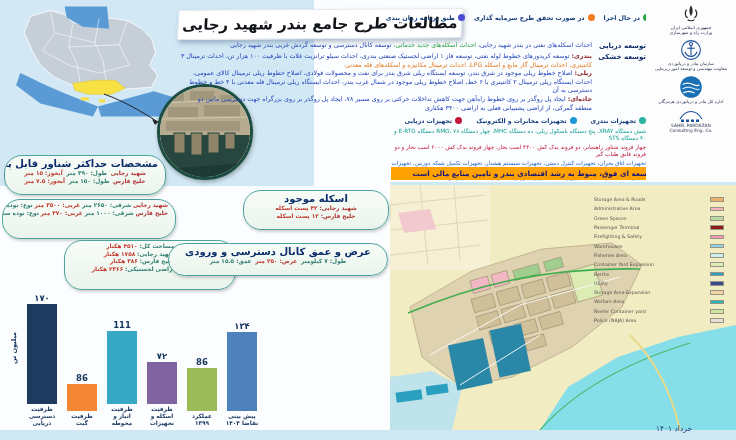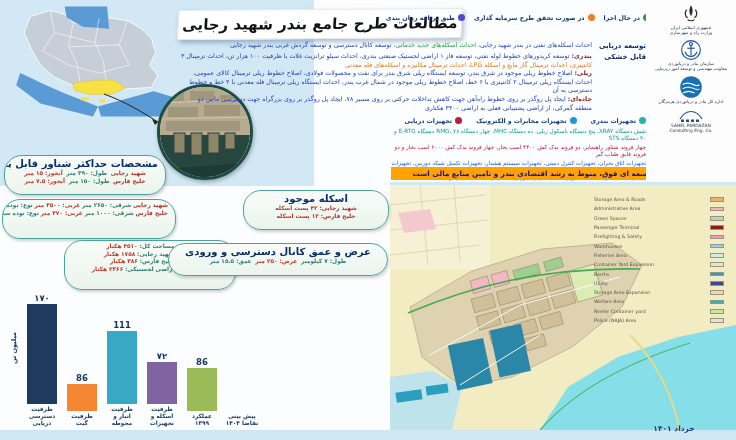--- a/index.html
+++ b/index.html
@@ -77,21 +77,21 @@
   .bar { width:30px; }
   .bar-label { margin-top:2px; font-size:5.8px; line-height:7px; font-weight:bold; color:#16355e;
     direction:rtl; text-align:center; width:34px; }
 
   
   .logos { left:646px; top:0; width:90px; height:182px; background:#fdfdfe; display:flex; flex-direction:column; align-items:center; padding-top:3px; gap:3px; }
   .logo-block { display:flex; flex-direction:column; align-items:center; }
   .logo-cap { font-size:4.4px; line-height:5.4px; color:#2a3550; text-align:center; direction:rtl; max-width:84px; }
 
   .footer-date { left:624px; top:416px; width:100px; text-align:center; }
-  .footer-date span { font-size:7.5px; font-weight:bold; color:#1a3a7c; direction:rtl; }
+  .footer-date span { font-size:7.5px; font-weight:normal; color:#1a3a7c; direction:rtl; }
 
   svg { display:block; }
 </style>
 </head>
 <body>
 
 <div class="canvas">
 
   <div class="abs map-zone"></div>
   <div class="abs bottom-strip"></div>
@@ -170,21 +170,21 @@
   </div>
 
   <div class="abs dev">
     <div class="dev-row">
       <div class="dev-label">توسعه دریایی</div>
       <div class="dev-text">
         <span class="seg-blue">احداث اسکله‌های نفتی در بندر شهید رجایی، </span><span class="seg-green">احداث اسکله‌های جدید خدماتی، </span><span class="seg-blue">توسعه کانال دسترسی و توسعه گردش غربی بندر شهید رجایی</span>
       </div>
     </div>
     <div class="dev-row">
-      <div class="dev-label">قابل خشکی</div>
+      <div class="dev-label">توسعه خشکی</div>
       <div class="dev-text">
         <div><span class="sub-key">بندری:</span> <span class="seg-blue">توسعه کریدورهای خطوط لوله نفتی، توسعه فاز ۱ اراضی لجستیک صنعتی بندری، احداث سیلو ترانزیت غلات با ظرفیت ۱۰۰ هزار تن، احداث ترمینال ۳ </span><span class="seg-orange">کانتینری، احداث ترمینال گاز مایع و اسکله LPG، احداث ترمینال مکانیزه و اسکله‌های فله معدنی</span></div>
         <div><span class="sub-key">ریلی:</span> <span class="seg-blue">اصلاح خطوط ریلی موجود در شرق بندر، توسعه ایستگاه ریلی شرق بندر برای نفت و محصولات فولادی، اصلاح خطوط ریلی ترمینال کالای عمومی، احداث ایستگاه ریلی ترمینال ۲ کانتینری با ۶ خط، اصلاح خطوط ریلی موجود در شمال غرب بندر، احداث ایستگاه ریلی ترمینال فله معدنی با ۴ خط و خطوط دسترسی به آن</span></div>
         <div><span class="sub-key">جاده‌ای:</span> <span class="seg-blue">ایجاد پل روگذر بر روی خطوط راه‌آهن جهت کاهش تداخلات حرکتی بر روی مسیر ۷۸، ایجاد پل روگذر بر روی بزرگراه جهت دسترسی مابین دو منطقه گمرکی، از اراضی پشتیبانی فعلی به اراضی ۳۴۰۰ هکتاری</span></div>
       </div>
     </div>
   </div>
 
   <div class="abs equip-legend">
     <div class="item">
@@ -396,20 +396,24 @@
         <div class="bar-label">ظرفیت اسکله و تجهیزات</div>
       </div>
       <div class="bar-group">
         <div class="bar-stack">
             <div class="bar-value">86</div>
             <div class="bar" style="height: 43px; background: rgb(155, 187, 89);"></div>
           </div>
         <div class="bar-label">عملکرد ۱۳۹۹</div>
       </div>
       <div class="bar-group">
+        <div class="bar-stack">
+            <div class="bar-value">۱۳۴</div>
+            <div class="bar" style="height: 79px; background: rgb(79, 129, 189);"></div>
+          </div>
         <div class="bar-label">پیش بینی تقاضا ۱۴۰۴</div>
       </div>
     </div>
   </div>
 
   <div class="abs logos">
     <div class="logo-block">
       <svg width="22" height="22" viewBox="0 0 20 20">
         <path d="M10,2 C8,5 8,9 10,12 C12,9 12,5 10,2 Z" fill="#2a2a2a"></path>
         <path d="M6,6 C4,9 4.5,12 7,13.5" stroke="#2a2a2a" stroke-width="1.1" fill="none"></path>

